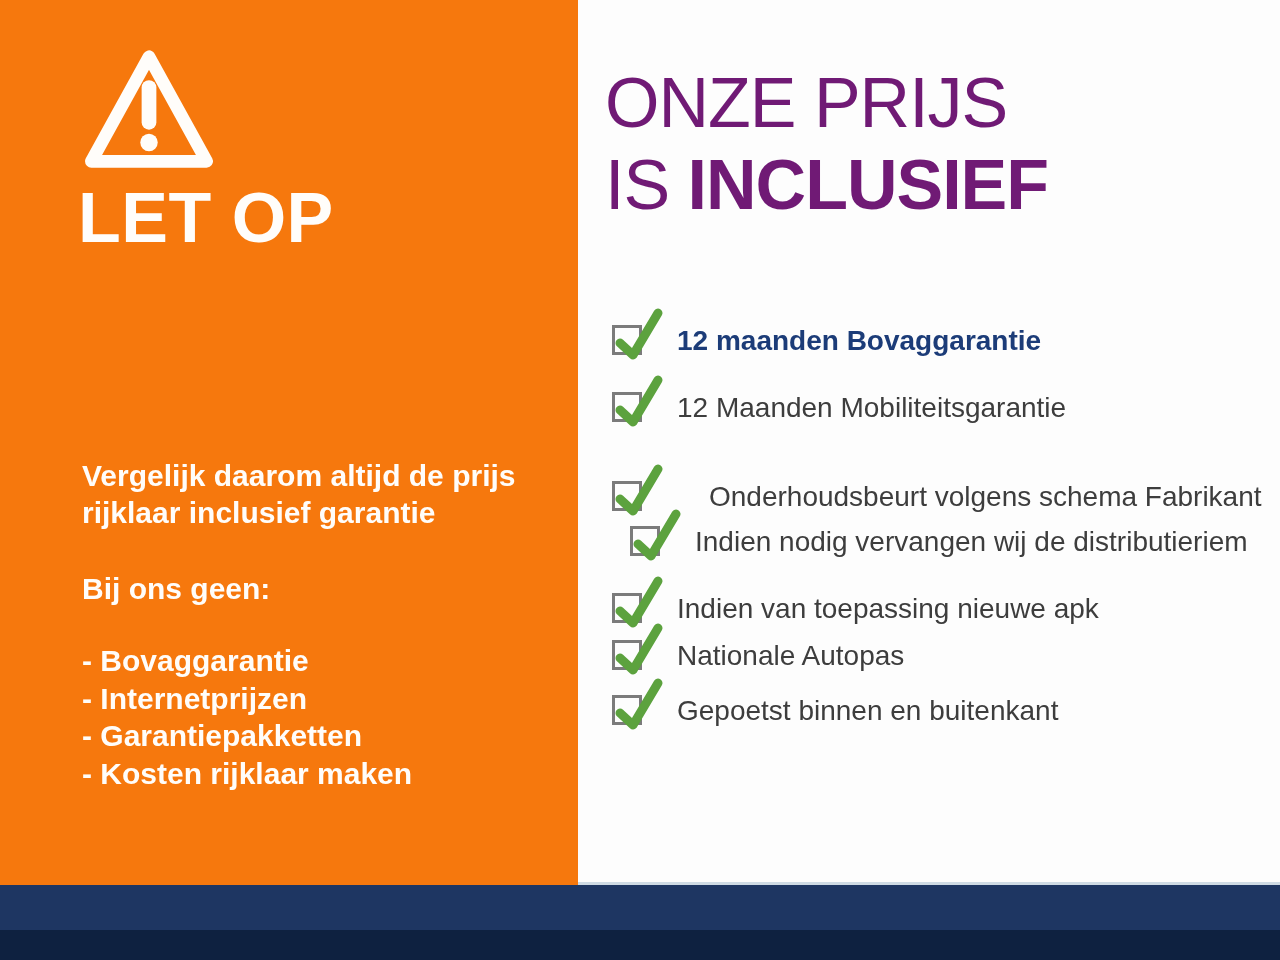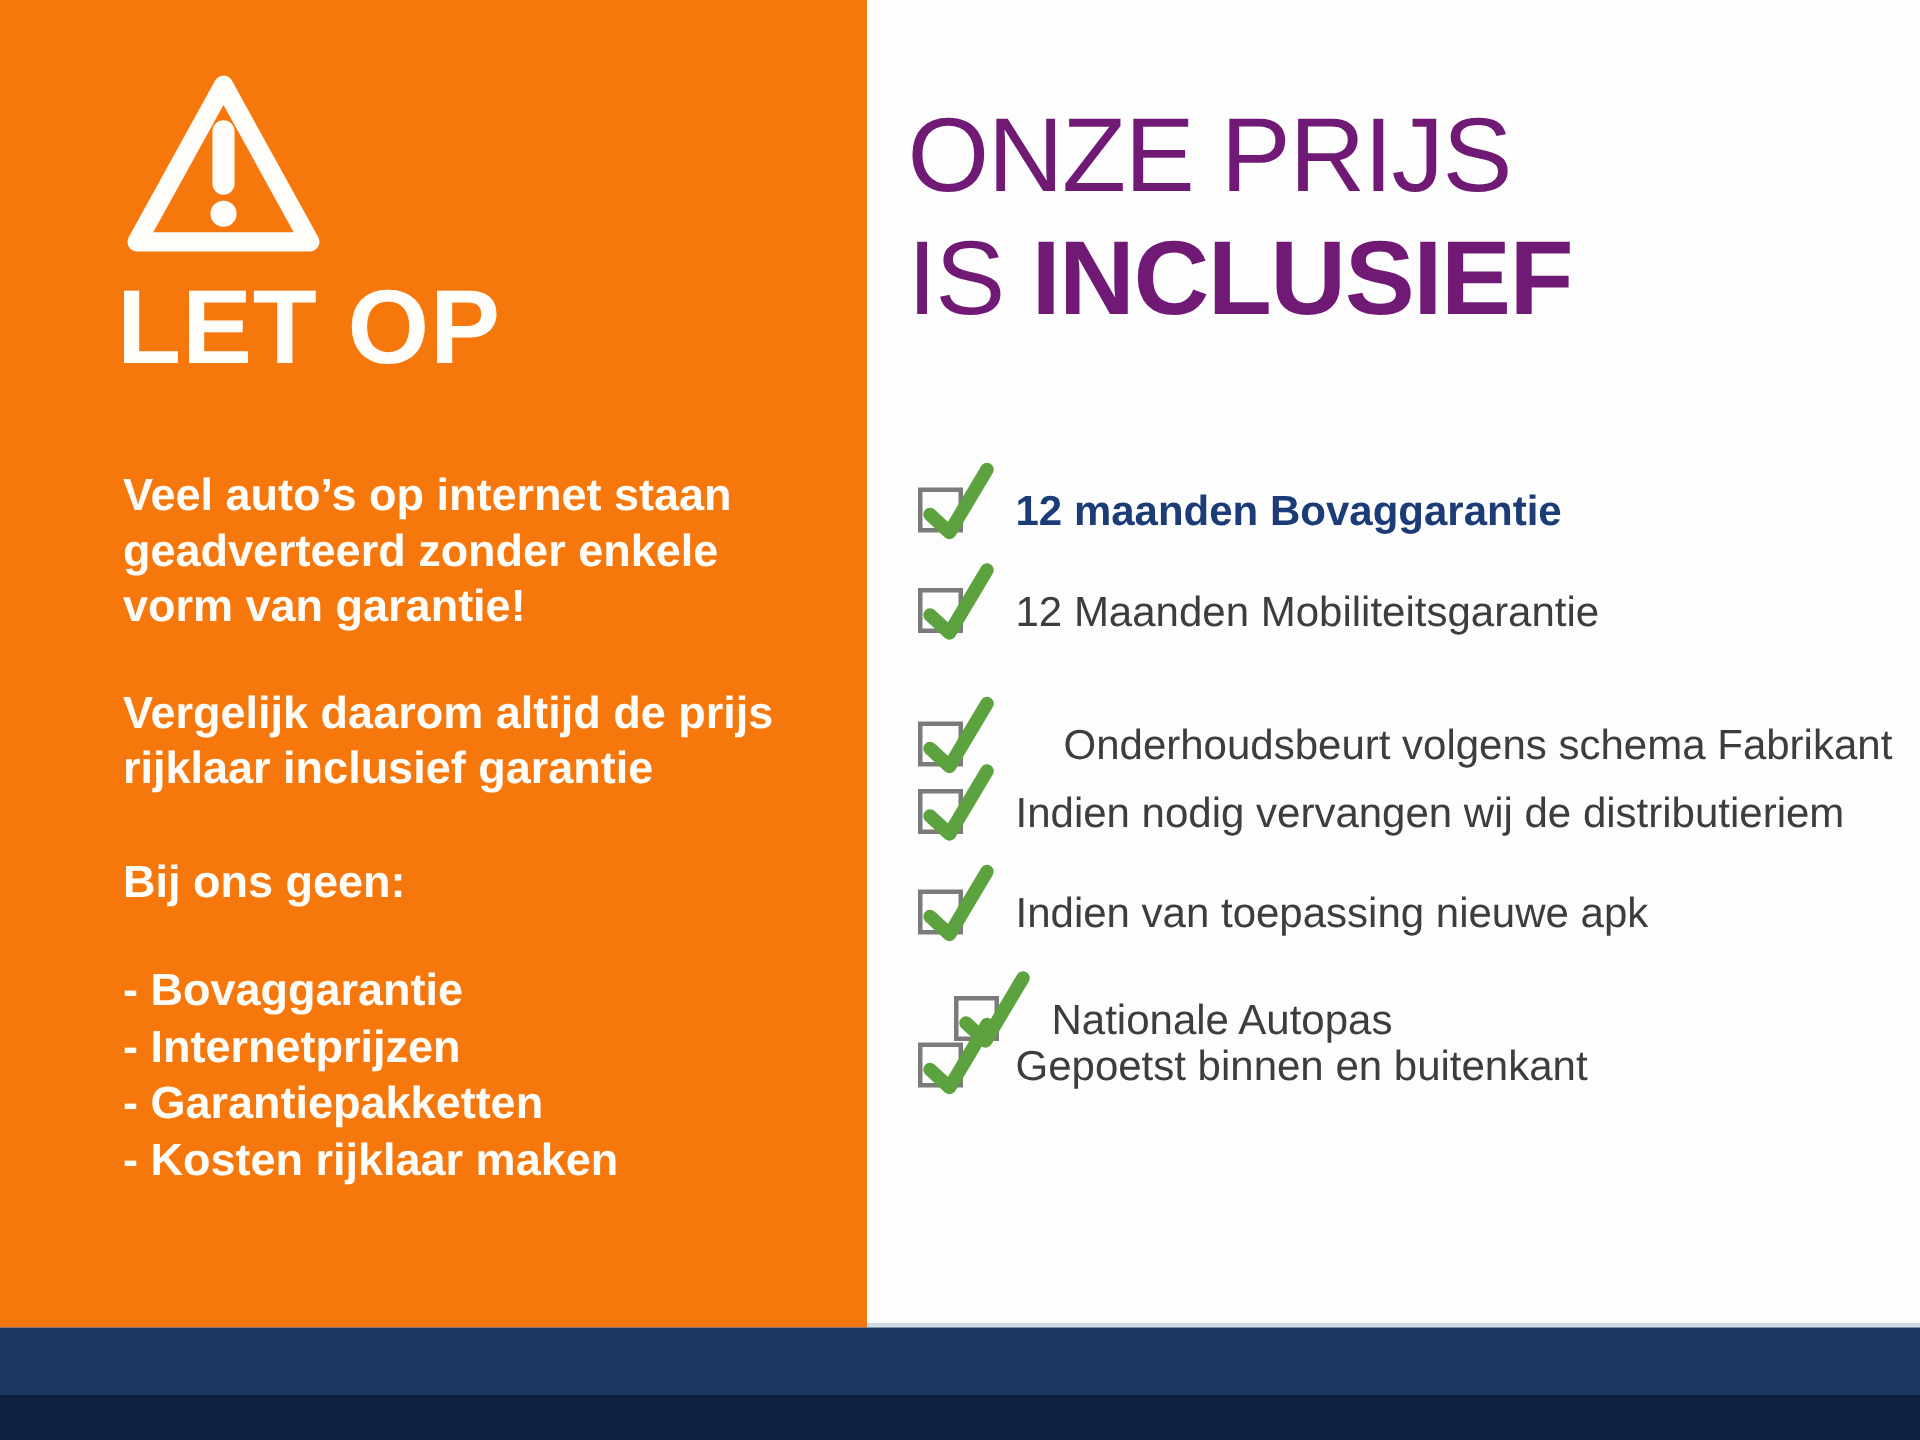--- a/index.html
+++ b/index.html
@@ -138,23 +138,20 @@
 
   <aside class="left-panel">
     <div class="warning-icon-wrap">
       <svg viewBox="0 0 100 92" xmlns="http://www.w3.org/2000/svg">
         <path d="M50 7 L93 85 L7 85 Z" fill="none" stroke="#FFFDFA" stroke-width="9.5" stroke-linejoin="round"></path>
         <line x1="50" y1="30" x2="50" y2="56" stroke="#FFFDFA" stroke-width="11" stroke-linecap="round"></line>
         <circle cx="50" cy="71" r="6.5" fill="#FFFDFA"></circle>
       </svg>
     </div>
     <h1 class="let-op">LET OP</h1>
-    <p class="lp para1">Veel auto’s op internet staan
-geadverteerd zonder enkele
-vorm van garantie!</p>
     <p class="lp para2">Vergelijk daarom altijd de prijs
 rijklaar inclusief garantie</p>
     <p class="lp intro">Bij ons geen:</p>
     <ul class="neg-list">
       <li>- Bovaggarantie</li>
       <li>- Internetprijzen</li>
       <li>- Garantiepakketten</li>
       <li>- Kosten rijklaar maken</li>
     </ul>
   </aside>
@@ -180,37 +177,37 @@
     <span class="check-label">12 Maanden Mobiliteitsgarantie</span>
   </div>
         <div class="check-row" style="top: 481px; gap: 32px;">
     <span class="checkbox">
       <svg class="check" viewBox="0 0 52 56">
         <path d="M8 38 L21 50 L46 8"></path>
       </svg>
     </span>
     <span class="check-label">Onderhoudsbeurt volgens schema Fabrikant</span>
   </div>
-        <div class="check-row" style="top: 526px;">
+        <div class="check-row" style="top: 526px; margin-left: 18px;">
     <span class="checkbox">
       <svg class="check" viewBox="0 0 52 56">
         <path d="M8 38 L21 50 L46 8"></path>
       </svg>
     </span>
     <span class="check-label">Indien nodig vervangen wij de distributieriem</span>
   </div>
         <div class="check-row" style="top: 593px;">
     <span class="checkbox">
       <svg class="check" viewBox="0 0 52 56">
         <path d="M8 38 L21 50 L46 8"></path>
       </svg>
     </span>
     <span class="check-label">Indien van toepassing nieuwe apk</span>
   </div>
-        <div class="check-row" style="top: 664px; margin-left: 24px;">
+        <div class="check-row" style="top: 640px;">
     <span class="checkbox">
       <svg class="check" viewBox="0 0 52 56">
         <path d="M8 38 L21 50 L46 8"></path>
       </svg>
     </span>
     <span class="check-label">Nationale Autopas</span>
   </div>
         <div class="check-row" style="top: 695px;">
     <span class="checkbox">
       <svg class="check" viewBox="0 0 52 56">

